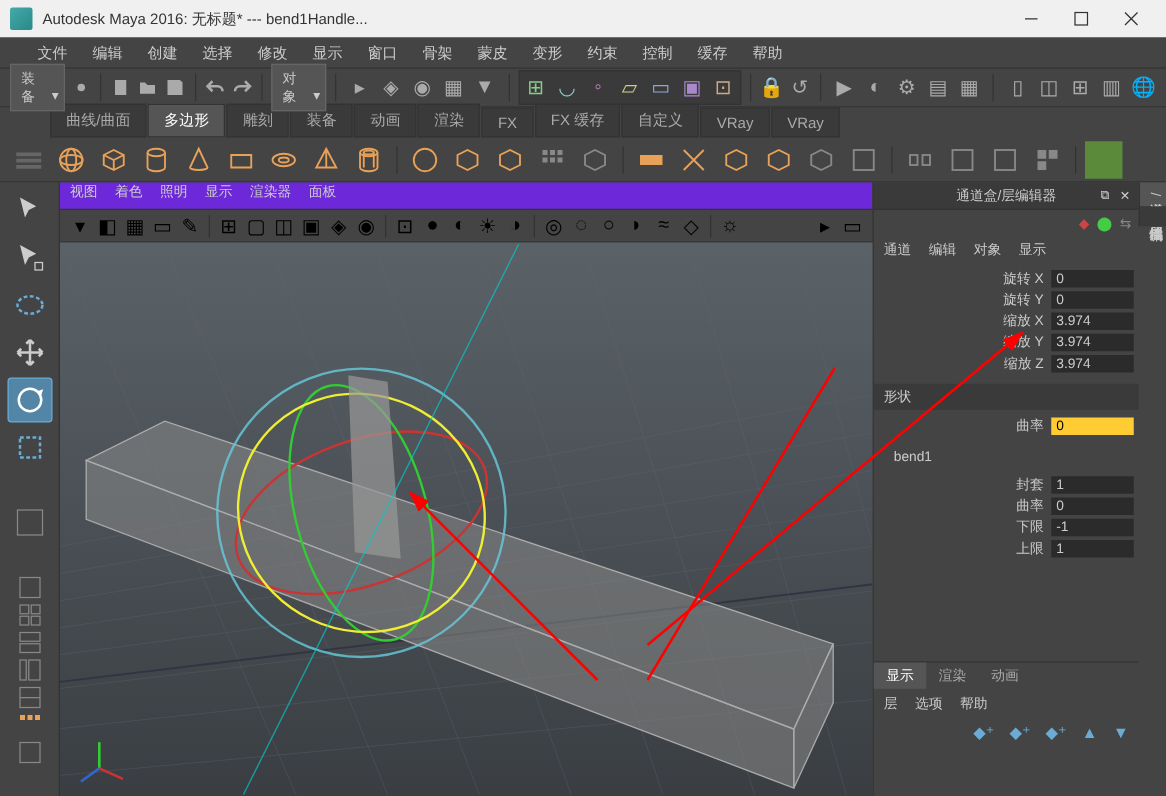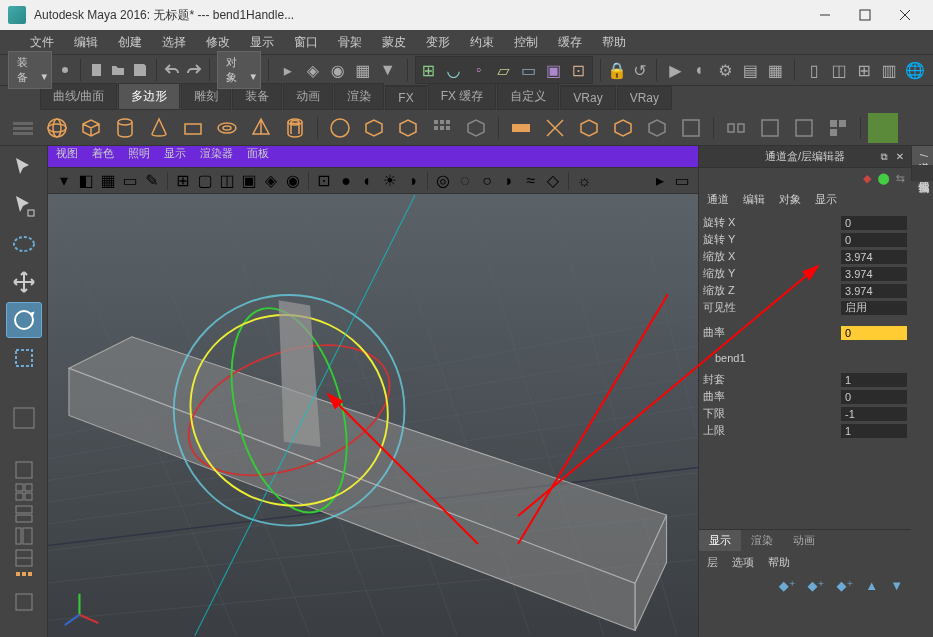--- a/index.html
+++ b/index.html
@@ -60,21 +60,21 @@
 .right-panel { width: 235px; background: #444; border-left: 1px solid #333; display: flex; }
 .channel-box { flex: 1; display: flex; flex-direction: column; font-size: 11px; color: #ccc; }
 .panel-title { height: 22px; display: flex; align-items: center; justify-content: center; background: #3a3a3a; border-bottom: 1px solid #333; position: relative; }
 .panel-ctrl { position: absolute; right: 4px; display: flex; gap: 2px; }
 .panel-ctrl span { width: 14px; height: 14px; cursor: pointer; font-size: 10px; display: flex; align-items: center; justify-content: center; }
 .icon-row { height: 20px; display: flex; align-items: center; justify-content: flex-end; padding: 0 6px; gap: 6px; }
 .ch-menu { height: 22px; display: flex; align-items: center; padding: 0 8px; gap: 14px; }
 .ch-menu span { cursor: pointer; }
 .attrs { padding: 4px 4px; }
 .attr-row { display: flex; align-items: center; height: 17px; }
-.attr-label { flex: 1; padding-right: 6px; font-size: 11px; }
+.attr-label { flex: 1; text-align: right; padding-right: 6px; font-size: 11px; }
 .attr-val { width: 66px; background: #2b2b2b; color: #ccc; padding: 1px 4px; font-size: 11px; border: none; }
 .attr-val.hl { background: #ffcc33; color: #000; }
 .section { padding: 3px 8px; background: #3a3a3a; font-size: 11px; margin-top: 4px; }
 .section.sub { padding-left: 16px; background: transparent; }
 .bottom-tabs { display: flex; height: 22px; border-top: 1px solid #333; margin-top: auto; }
 .bottom-tab { padding: 3px 10px; font-size: 11px; cursor: pointer; color: #aaa; }
 .bottom-tab.active { background: #555; color: #fff; }
 .layer-menu { display: flex; padding: 4px 8px; gap: 14px; font-size: 11px; }
 .layer-icons { display: flex; justify-content: flex-end; padding: 4px 8px; gap: 12px; }
 .layer-icons span { cursor: pointer; color: #6babd5; font-size: 13px; }
@@ -583,25 +583,22 @@
             <input class="attr-val" value="3.974" style="">
           </div>
           <div class="attr-row">
             <div class="attr-label">缩放 Y</div>
             <input class="attr-val" value="3.974" style="">
           </div>
           <div class="attr-row">
             <div class="attr-label">缩放 Z</div>
             <input class="attr-val" value="3.974" style="">
           </div>
-          <div class="attr-row">
-            <div class="attr-label">可见性</div>
-            <input class="attr-val" value="启用" style="">
-          </div>
         </div>
+      <div class="section">形状</div>
       <div class="attrs">
         <div class="attr-row">
           <div class="attr-label">曲率</div>
           <input class="attr-val hl" value="0" style="">
         </div>
       </div>
       <div class="section sub">bend1</div>
       <div class="attrs" id="input-attrs">
           <div class="attr-row">
             <div class="attr-label">封套</div>

